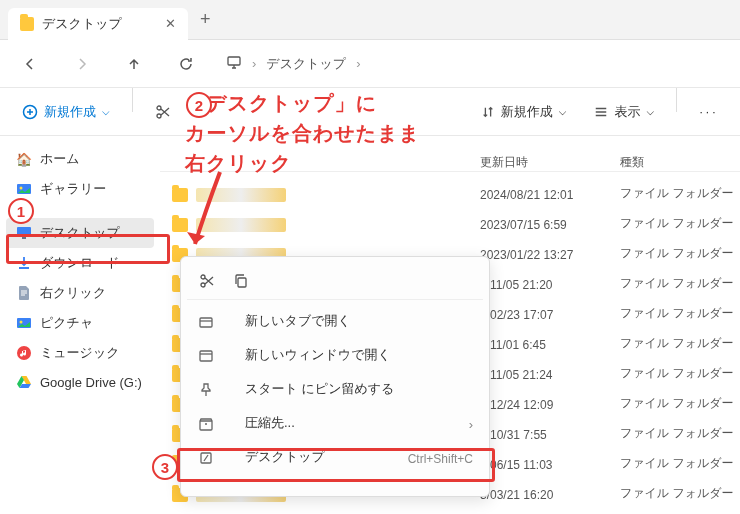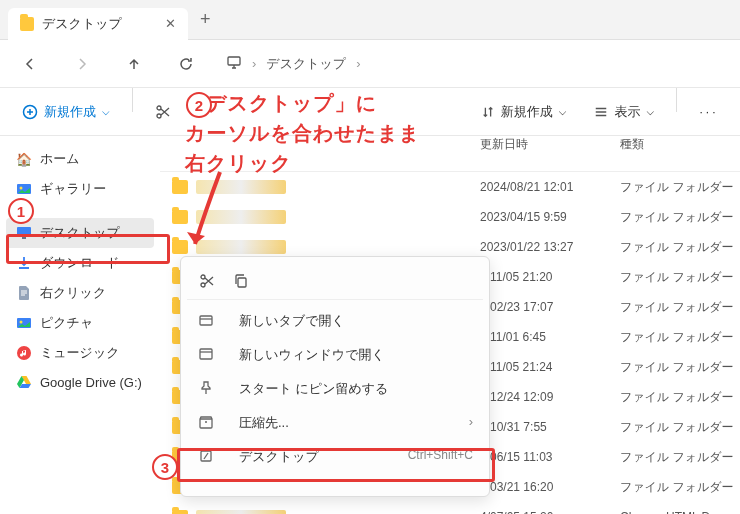--- a/index.html
+++ b/index.html
@@ -21,35 +21,35 @@
 .tb-btn.new svg{stroke:#0078d4}
 .tb-sep{width:1px;height:24px;background:#ddd}
 .scissors{color:#555}
 .main{display:flex;height:calc(514px - 136px)}
 .sidebar{width:160px;padding:8px 0;overflow:hidden}
 .sb-item{display:flex;align-items:center;gap:8px;padding:6px 16px;cursor:pointer;font-size:13px}
 .sb-item.active{background:#eaeaea;border-radius:4px;margin:0 6px;padding:6px 10px}
 .sb-icon{width:16px;height:16px;display:flex;align-items:center;justify-content:center}
 .sb-spacer{height:14px}
 .content{flex:1;position:relative;overflow:hidden}
-.headers{display:flex;height:36px;align-items:flex-start;border-bottom:1px solid #eee;font-size:12px;color:#555}
+.headers{display:flex;height:36px;align-items:flex-end;border-bottom:1px solid #eee;font-size:12px;color:#555}
 .h-name{width:320px;padding-left:12px}
 .h-date{width:140px}
 .h-type{flex:1}
 .rows{}
-.row{display:flex;height:30px;align-items:center;font-size:12px}
+.row{display:flex;height:30px;align-items:flex-end;font-size:12px}
 .r-name{width:320px;padding-left:12px;display:flex;align-items:center;gap:8px}
 .folder-icon{width:16px;height:14px;background:#ffc83d;border-radius:2px;position:relative}
 .folder-icon::before{content:"";position:absolute;top:-3px;left:0;width:7px;height:4px;background:#ffc83d;border-radius:2px 2px 0 0}
 .r-date{width:140px;color:#555}
 .r-type{flex:1;color:#555}
 .ctx{position:absolute;left:180px;top:256px;width:310px;background:#fdfdfd;border:1px solid #ddd;border-radius:6px;box-shadow:0 4px 16px rgba(0,0,0,.12);padding:6px;z-index:20}
 .ctx-top{display:flex;gap:6px;padding:4px 6px;border-bottom:1px solid #eee;margin-bottom:4px}
 .ctx-top-btn{width:28px;height:28px;display:flex;align-items:center;justify-content:center;border-radius:4px;color:#555}
-.ctx-item{display:flex;align-items:flex-start;gap:24px;padding:8px 10px;border-radius:4px;cursor:pointer;font-size:13px}
+.ctx-item{display:flex;align-items:flex-end;gap:30px;padding:8px 10px;border-radius:4px;cursor:pointer;font-size:13px}
 .ctx-icon{width:18px;display:flex;align-items:center;justify-content:center;color:#666}
 .ctx-shortcut{margin-left:auto;color:#888;font-size:12px}
 .ctx-arrow{margin-left:auto;color:#888}
 .annot{position:absolute;color:#e53935;font-weight:bold;z-index:30;pointer-events:none}
 .annot-text{left:185px;top:88px;font-size:20px;line-height:1.5;letter-spacing:1px}
 .annot-circle{width:26px;height:26px;border:2.5px solid #e53935;border-radius:50%;display:flex;align-items:center;justify-content:center;font-size:15px;background:#fff}
 .ac1{left:8px;top:198px}
 .ac2{left:186px;top:92px}
 .ac3{left:152px;top:454px}
 .annot-box1{left:6px;top:234px;width:164px;height:30px;border:3px solid #e53935;border-radius:3px}
@@ -225,21 +225,21 @@
             <span class="name-redact"></span>
           </div>
           <div class="r-date">2024/08/21 12:01</div>
           <div class="r-type">ファイル フォルダー</div>
         </div>
         <div class="row">
           <div class="r-name">
             <span class="folder-icon"></span>
             <span class="name-redact"></span>
           </div>
-          <div class="r-date">2023/04/15 9:59</div>
+          <div class="r-date">2023/07/15 6:59</div>
           <div class="r-type">ファイル フォルダー</div>
         </div>
         <div class="row">
           <div class="r-name">
             <span class="folder-icon"></span>
             <span class="name-redact"></span>
           </div>
           <div class="r-date">2023/01/22 13:27</div>
           <div class="r-type">ファイル フォルダー</div>
         </div>

